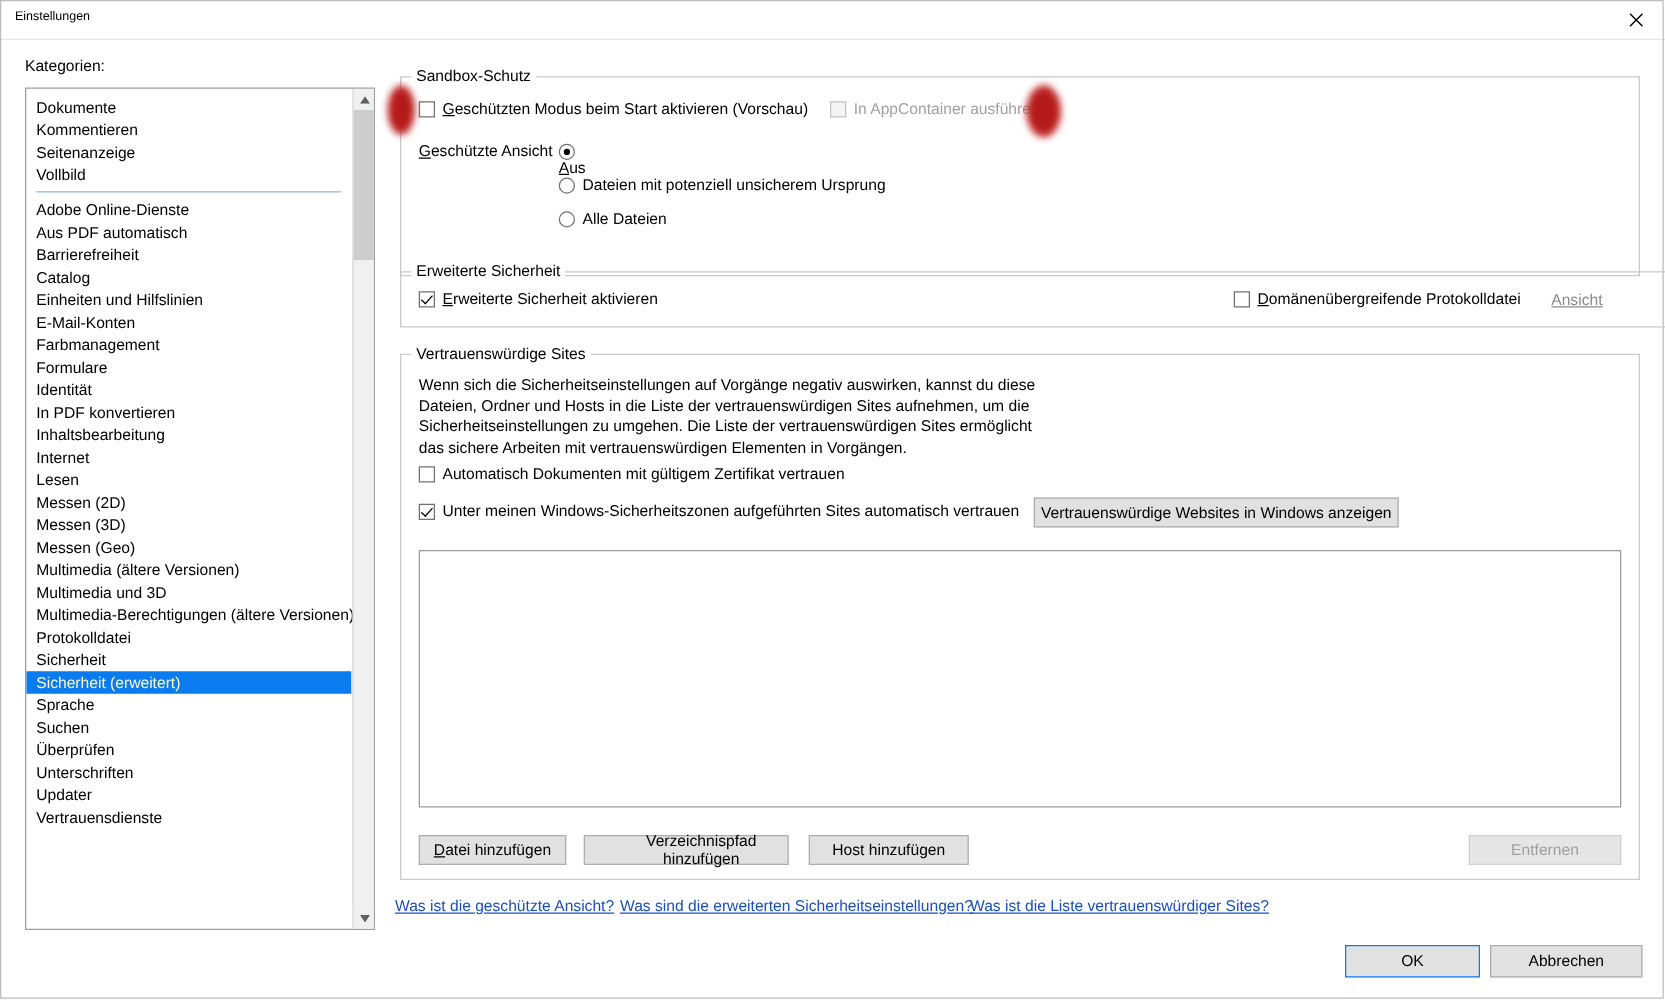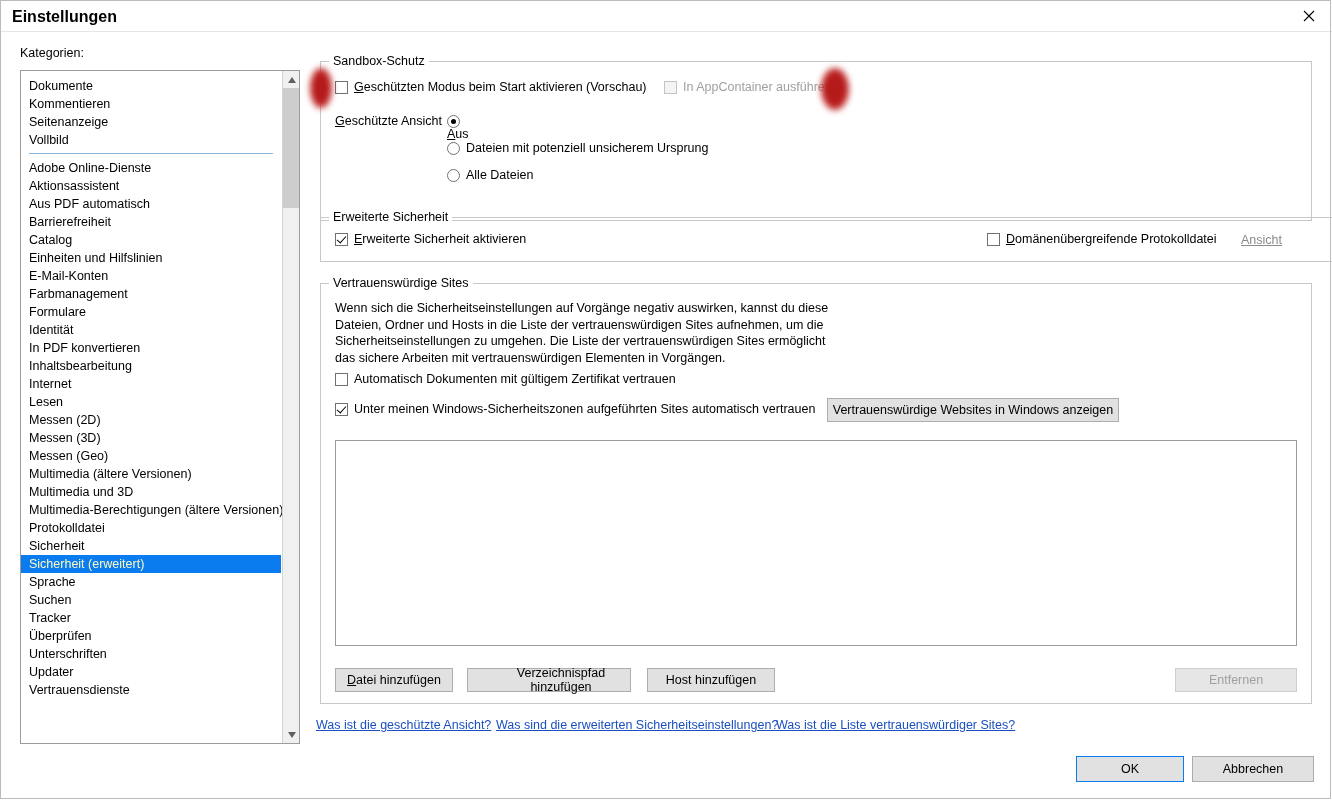--- a/index.html
+++ b/index.html
@@ -23,23 +23,22 @@
     top: 0; left: 0;
     width: 1332px;
     height: 31px;
     background: #ffffff;
     border-bottom: 1px solid #e6e6e6;
   }
   .titlebar .title {
     position: absolute;
     left: 12px;
     top: 8px;
-    font-size: 16px;
+    font-size: 10px;
     color: #000;
-    font-weight: bold;
   }
   .titlebar .close {
     position: absolute;
     right: 0;
     top: 0;
     width: 46px;
     height: 31px;
     display: flex;
     align-items: center;
     justify-content: center;
@@ -315,21 +314,20 @@
 
 <div class="cat-label">Kategorien:</div>
 <div class="cat-list">
   <div class="cat-items" id="cat-items">
       <div class="cat-item">Dokumente</div>
       <div class="cat-item">Kommentieren</div>
       <div class="cat-item">Seitenanzeige</div>
       <div class="cat-item">Vollbild</div>
       <div class="cat-sep"></div>
       <div class="cat-item">Adobe Online-Dienste</div>
-      <div class="cat-item">Aktionsassistent</div>
       <div class="cat-item">Aus PDF automatisch</div>
       <div class="cat-item">Barrierefreiheit</div>
       <div class="cat-item">Catalog</div>
       <div class="cat-item">Einheiten und Hilfslinien</div>
       <div class="cat-item">E-Mail-Konten</div>
       <div class="cat-item">Farbmanagement</div>
       <div class="cat-item">Formulare</div>
       <div class="cat-item">Identität</div>
       <div class="cat-item">In PDF konvertieren</div>
       <div class="cat-item">Inhaltsbearbeitung</div>
@@ -339,21 +337,20 @@
       <div class="cat-item">Messen (3D)</div>
       <div class="cat-item">Messen (Geo)</div>
       <div class="cat-item">Multimedia (ältere Versionen)</div>
       <div class="cat-item">Multimedia und 3D</div>
       <div class="cat-item">Multimedia-Berechtigungen (ältere Versionen)</div>
       <div class="cat-item">Protokolldatei</div>
       <div class="cat-item">Sicherheit</div>
       <div class="cat-item selected">Sicherheit (erweitert)</div>
       <div class="cat-item">Sprache</div>
       <div class="cat-item">Suchen</div>
-      <div class="cat-item">Tracker</div>
       <div class="cat-item">Überprüfen</div>
       <div class="cat-item">Unterschriften</div>
       <div class="cat-item">Updater</div>
       <div class="cat-item">Vertrauensdienste</div>
     </div>
   <div class="scrollbar">
     <div class="sb-arrow">
       <svg width="8" height="6" viewBox="0 0 8 6">
           <path d="M4 0 L8 6 L0 6 Z" fill="#606060"></path>
         </svg>

